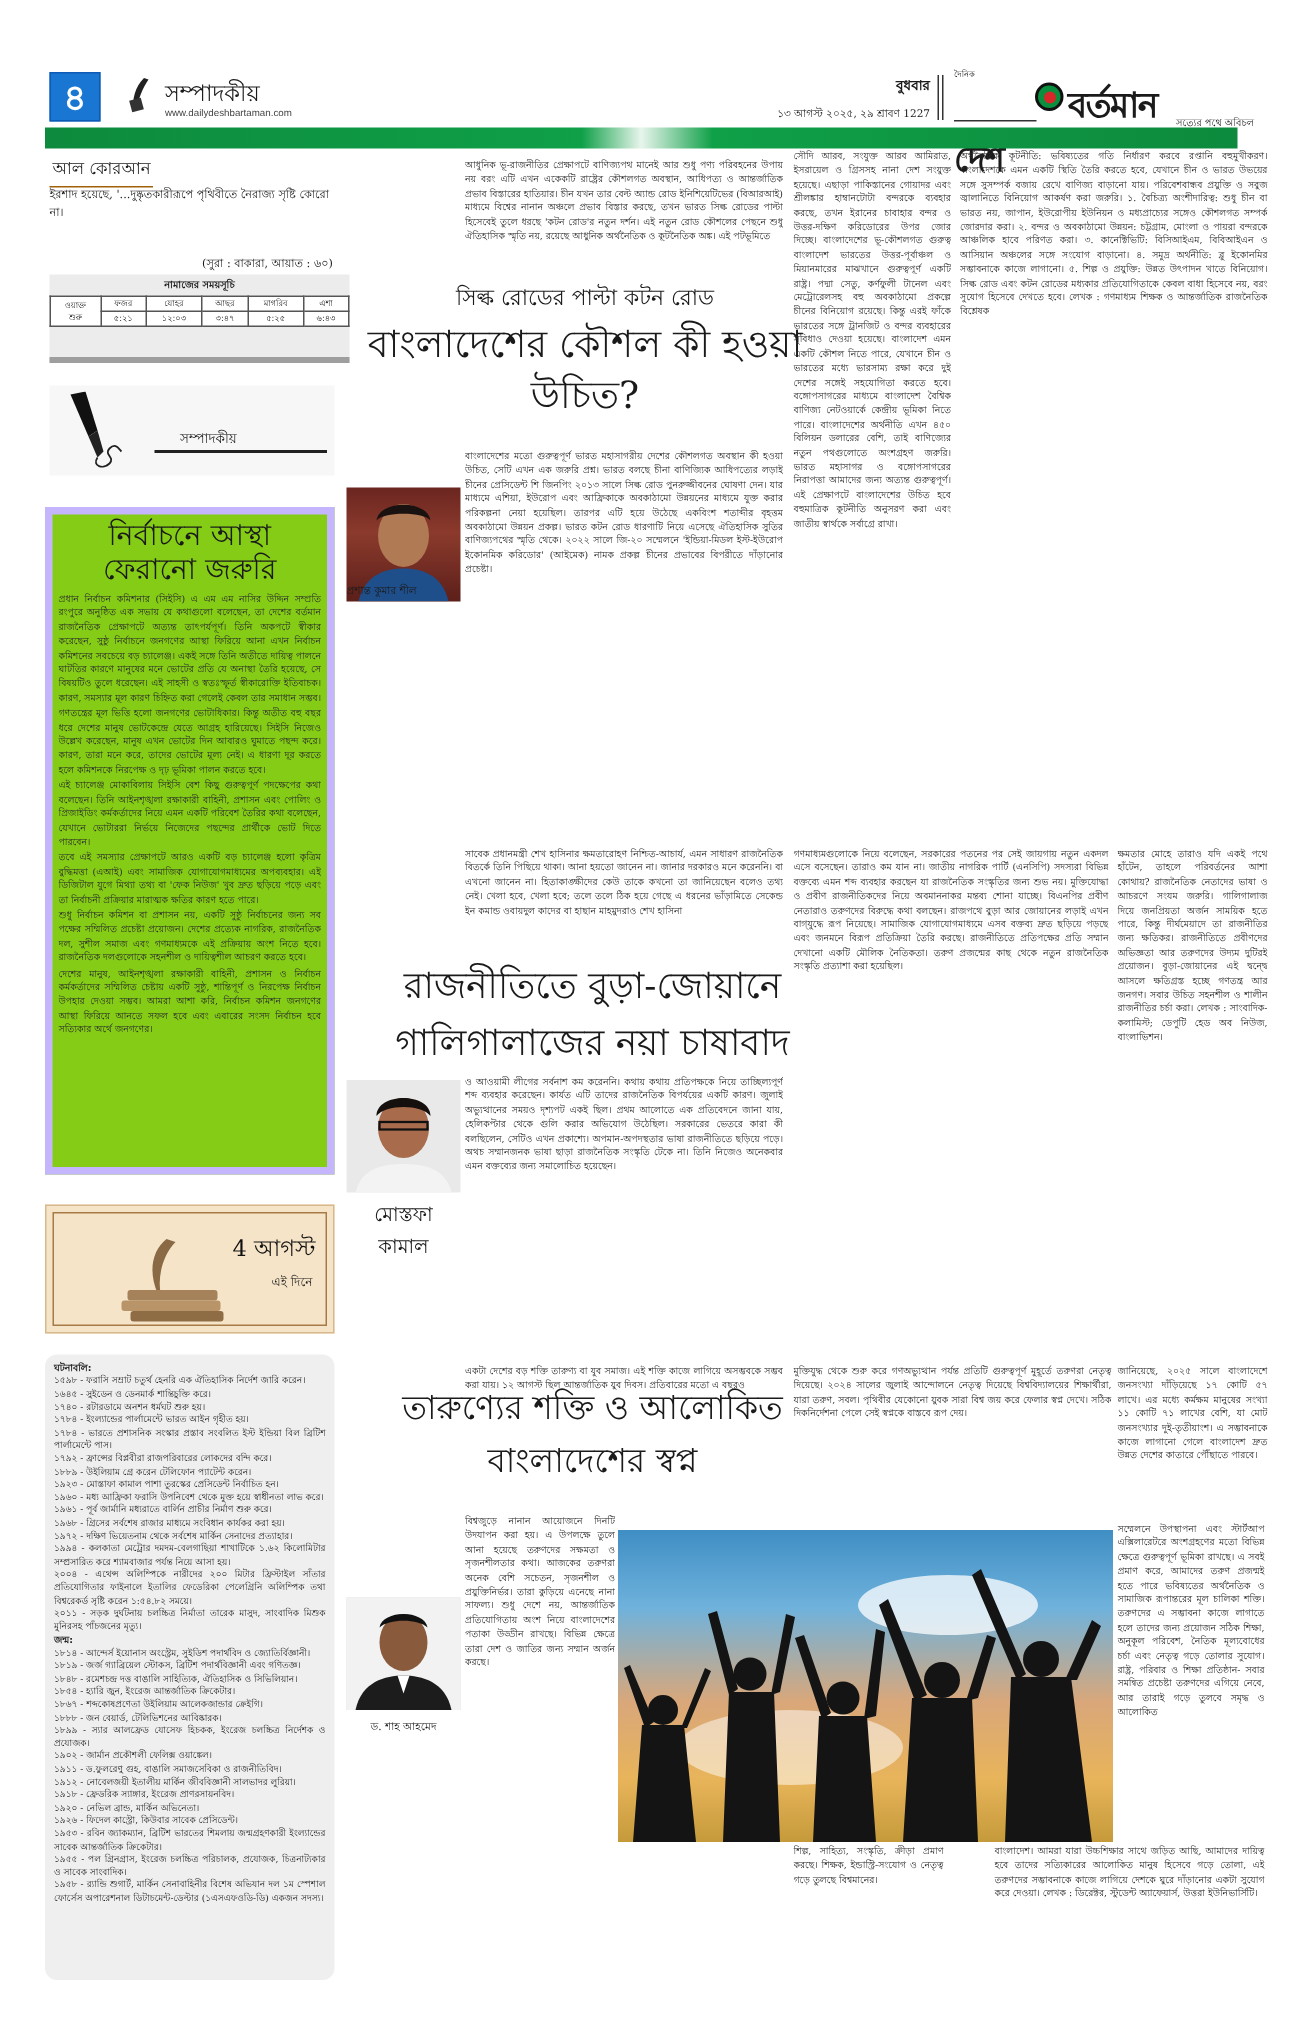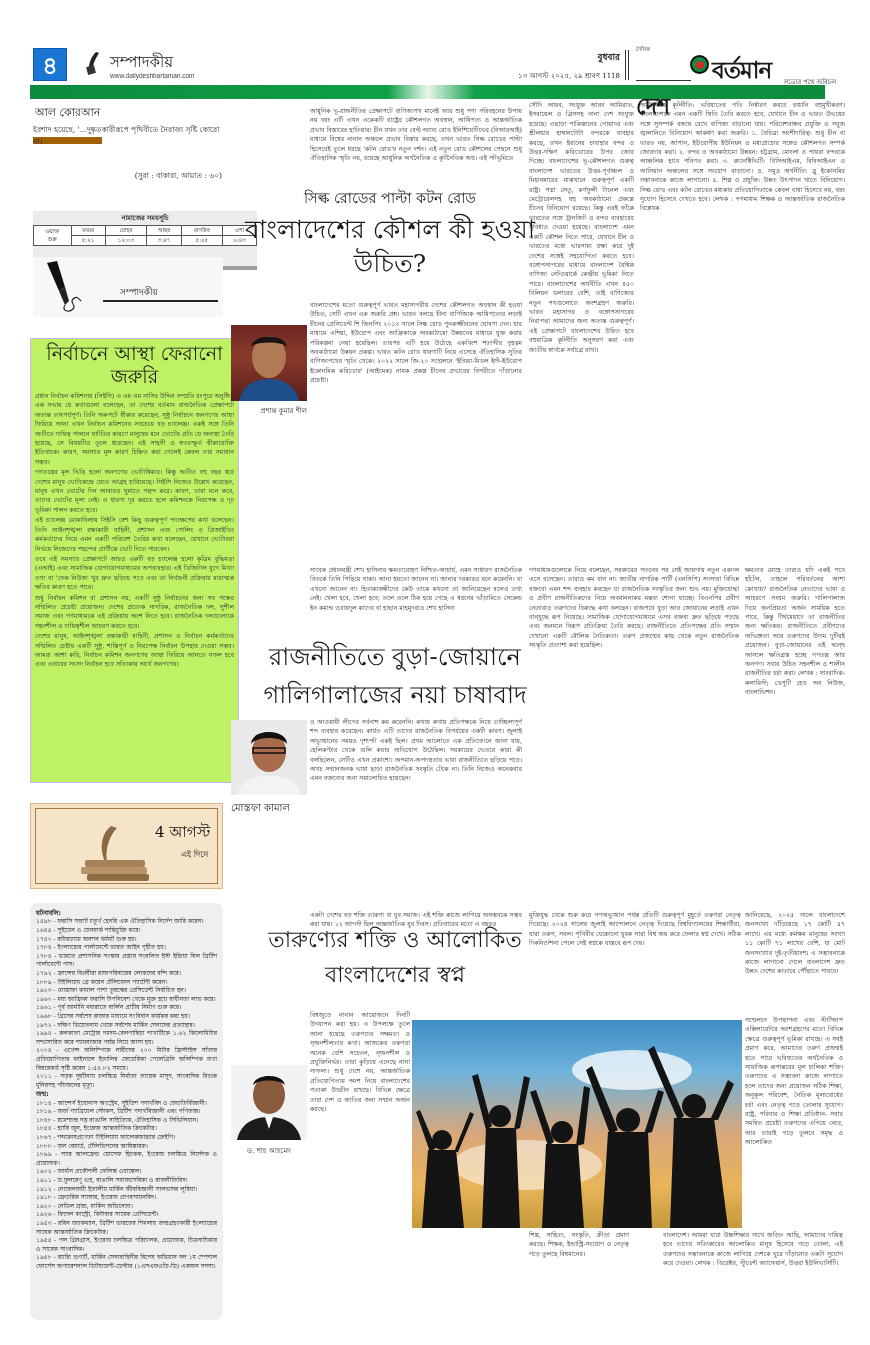--- a/index.html
+++ b/index.html
@@ -23,62 +23,62 @@
   #logo { left: 636px; top: 46px; width: 200px; height: 40px; }
   #logo .daily { position:absolute; left: 0; top: 0; font-size: 5.5px; }
   #logo .w1 { position:absolute; left: 0; top: 6px; font-size: 23px; font-weight: bold; font-family: "DejaVu Serif", serif; letter-spacing: -1px; margin-top: 36px; }
   #logo .emblem { position:absolute; left: 54px; top: 9px; width: 19px; height: 19px; border-radius: 50%; background: #0a8f3e; border: 2px solid #111; }
   #logo .emblem::after { content:""; position:absolute; left: 4px; top: 4px; width: 8px; height: 8px; border-radius: 50%; background: #d62828; }
   #logo .w2 { position:absolute; left: 76px; top: 6px; font-size: 23px; font-weight: bold; font-family: "DejaVu Serif", serif; letter-spacing: -1px; }
   #logo .line { position:absolute; left: 0; top: 34px; width: 55px; border-top: 1px solid #333; }
   #logo .slogan { position:absolute; right: 0; top: 31px; font-size: 6.5px; margin-left: 20px; }
 
   
-  #quran-title { left: 33px; top: 104px; font-size: 11px; font-family: "DejaVu Serif", serif; border-bottom: 7px solid #a16207; padding: 0 2px 14px 2px; }
+  #quran-title { left: 33px; top: 104px; font-size: 11px; font-family: "DejaVu Serif", serif; border-bottom: 1px solid #a16207; padding: 0 2px 1px 2px; }
   #quran-text { left: 33px; top: 124px; width: 190px; font-size: 7.5px; line-height: 12px; font-family: "DejaVu Serif", serif; }
   #quran-ref { right: 648px; top: 170px; font-size: 7.5px; font-family: "DejaVu Serif", serif; }
-  #prayer { left: 33px; top: 183px; width: 224px; height: 59px; background: #ececec; margin-top: 28px; }
+  #prayer { left: 33px; top: 183px; width: 200px; height: 59px; background: #ececec; }
   #prayer .ptitle { text-align: center; font-size: 6.5px; font-weight: bold; height: 14px; line-height: 14px; }
   #prayer table { border-collapse: collapse; width: 100%; background: #fff; }
   #prayer td { border: 1px solid #555; font-size: 5.5px; text-align: center; height: 10px; padding: 0 1px; }
   #prayer .footbar { position:absolute; left: 0; bottom: 0; width: 100%; height: 4px; background: #9e9e9e; }
 
   #editorial-label { left: 33px; top: 257px; width: 190px; height: 60px; background: #f7f7f7; }
   #editorial-label .pen { position:absolute; left: 10px; top: 4px; width: 40px; height: 56px; }
   #editorial-label .lbl { position:absolute; left: 87px; top: 28px; font-size: 9px; font-family: "DejaVu Serif", serif; }
   #editorial-label .rule { position:absolute; left: 70px; top: 43px; width: 115px; border-top: 2px solid #222; }
 
-  #editorial-box { left: 30px; top: 338px; width: 209px; height: 445px; border: 1px solid #c4b5fd; background: #bef264; padding: 3px 4px; }
+  #editorial-box { left: 30px; top: 338px; width: 193px; height: 445px; border: 5px solid #c4b5fd; background: #84cc16; padding: 3px 4px; }
   #editorial-box .head { text-align: center; font-size: 19px; line-height: 23px; font-family: "DejaVu Serif", serif; margin-bottom: 3px; }
 
   #this-day { left: 30px; top: 803px; width: 193px; height: 86px; background: #f6e4c8; border: 1px solid #d7b98d; }
   #this-day .inner { position:absolute; left: 4px; top: 4px; right: 4px; bottom: 4px; border: 1px solid #a67b46; }
   #this-day .books { position:absolute; left: 40px; top: 20px; width: 90px; height: 58px; }
   #this-day .date { position:absolute; left: 124px; top: 16px; font-size: 15px; font-family: "DejaVu Serif", serif; color: #111; }
   #this-day .sub { position:absolute; left: 150px; top: 44px; font-size: 8px; font-family: "DejaVu Serif", serif; }
 
   #events { left: 30px; top: 903px; width: 193px; height: 417px; background: #efefef; border-radius: 8px; padding: 5px 6px; }
   #events .heading { font-size: 6.2px; font-weight: bold; line-height: 9.4px; }
   #events .ev { font-size: 6px; line-height: 8.6px; font-family: "DejaVu Serif", serif; color: #222; text-align: justify; }
 
   
   #a1-lead { left: 310px; top: 106px; width: 212px; }
   #a1-kicker { left: 230px; top: 187px; width: 320px; text-align: center; font-size: 14.5px; font-family: "DejaVu Serif", serif; }
   #a1-head { left: 230px; top: 213px; width: 320px; text-align: center; font-size: 25px; line-height: 34px; font-family: "DejaVu Serif", serif; }
   #a1-photo { left: 231px; top: 325px; width: 76px; height: 76px; background: linear-gradient(180deg,#6b2620 0%, #8b3a2c 40%, #5c1f1a 100%); overflow: hidden; }
-  #a1-author { left: 231px; top: 405px; width: 76px; text-align: right; font-size: 7px; font-family: "DejaVu Serif", serif; }
+  #a1-author { left: 231px; top: 388px; width: 76px; text-align: left; font-size: 7px; font-family: "DejaVu Serif", serif; }
   #a1-col1 { left: 310px; top: 300px; width: 212px; height: 260px; }
   #a1-col2 { left: 529px; top: 100px; width: 212px; height: 460px; }
   #a1-col3b { left: 640px; top: 100px; width: 205px; height: 460px; }
 
   
   #a2-lead { left: 310px; top: 565px; width: 212px; }
   #a2-head { left: 230px; top: 638px; width: 330px; text-align: center; font-size: 24px; line-height: 38px; font-family: "DejaVu Serif", serif; }
   #a2-photo { left: 231px; top: 720px; width: 76px; height: 75px; background: #eee; overflow:hidden; }
-  #a2-author { left: 231px; top: 800px; width: 76px; text-align: left; font-size: 10px; font-family: "DejaVu Serif", serif; }
+  #a2-author { left: 231px; top: 800px; width: 76px; text-align: center; font-size: 13px; font-family: "DejaVu Serif", serif; }
   #a2-col1 { left: 310px; top: 717px; width: 212px; height: 180px; }
   #a2-col2 { left: 529px; top: 565px; width: 210px; height: 335px; }
   #a2-col3 { left: 745px; top: 565px; width: 210px; height: 335px; }
 
   
   #a3-lead { left: 310px; top: 910px; width: 212px; }
   #a3-head { left: 230px; top: 920px; width: 330px; text-align: center; font-size: 22px; line-height: 35px; font-family: "DejaVu Serif", serif; padding-top: 2px; }
   #a3-photo2 { left: 231px; top: 1065px; width: 76px; height: 75px; background: #ddd; overflow: hidden; }
   #a3-author { left: 231px; top: 1145px; width: 76px; text-align: center; font-size: 7px; font-family: "DejaVu Serif", serif; }
   #a3-col1 { left: 310px; top: 1010px; width: 100px; height: 245px; }
@@ -99,21 +99,21 @@
 <div class="abs" id="section-brand">
   <svg class="quill" viewBox="0 0 14 24">
       <path d="M10 0 C4 6 2 14 3 22 L5 22 C6 14 9 7 13 1 Z" fill="#222"></path>
       <rect x="1" y="14" width="8" height="8" fill="#333" transform="rotate(-15 5 18)"></rect>
     </svg>
   <span class="name">সম্পাদকীয়</span>
   <span class="url">www.dailydeshbartaman.com</span>
 </div>
 <div class="abs" id="dateline">
   <div class="day">বুধবার</div>
-  <div class="date">১৩ আগস্ট ২০২৫, ২৯ শ্রাবণ 1118</div>
+  <div class="date">১৩ আগস্ট ২০২৫, ২৯ শ্রাবণ 1227</div>
 </div>
 <div class="abs" id="mast-div"></div>
 <div class="abs" id="logo">
   <span class="daily">দৈনিক</span>
   <span class="w1">দেশ</span>
   <span class="emblem"></span>
   <span class="w2">বর্তমান</span>
   <span class="line"></span>
   <span class="slogan">সত্যের পথে অবিচল</span>
 </div>

